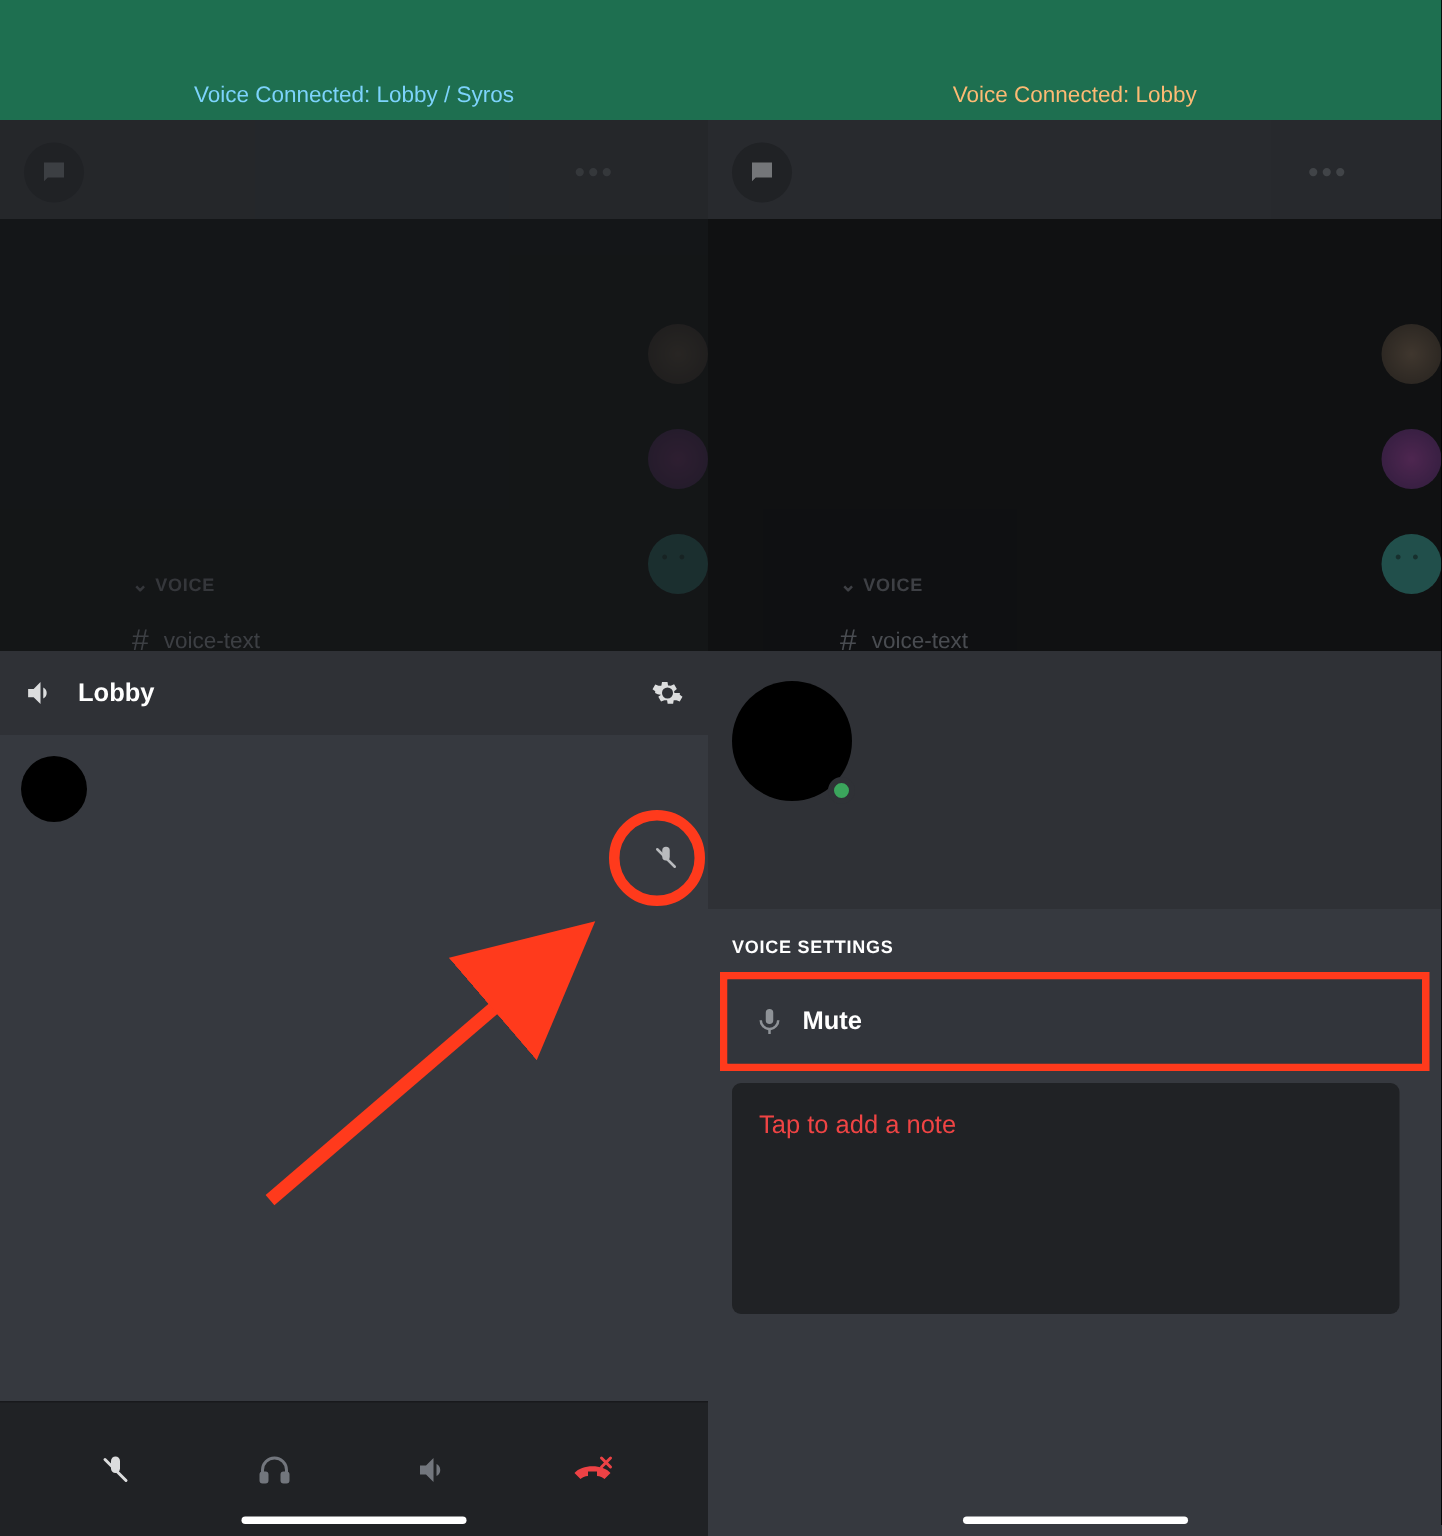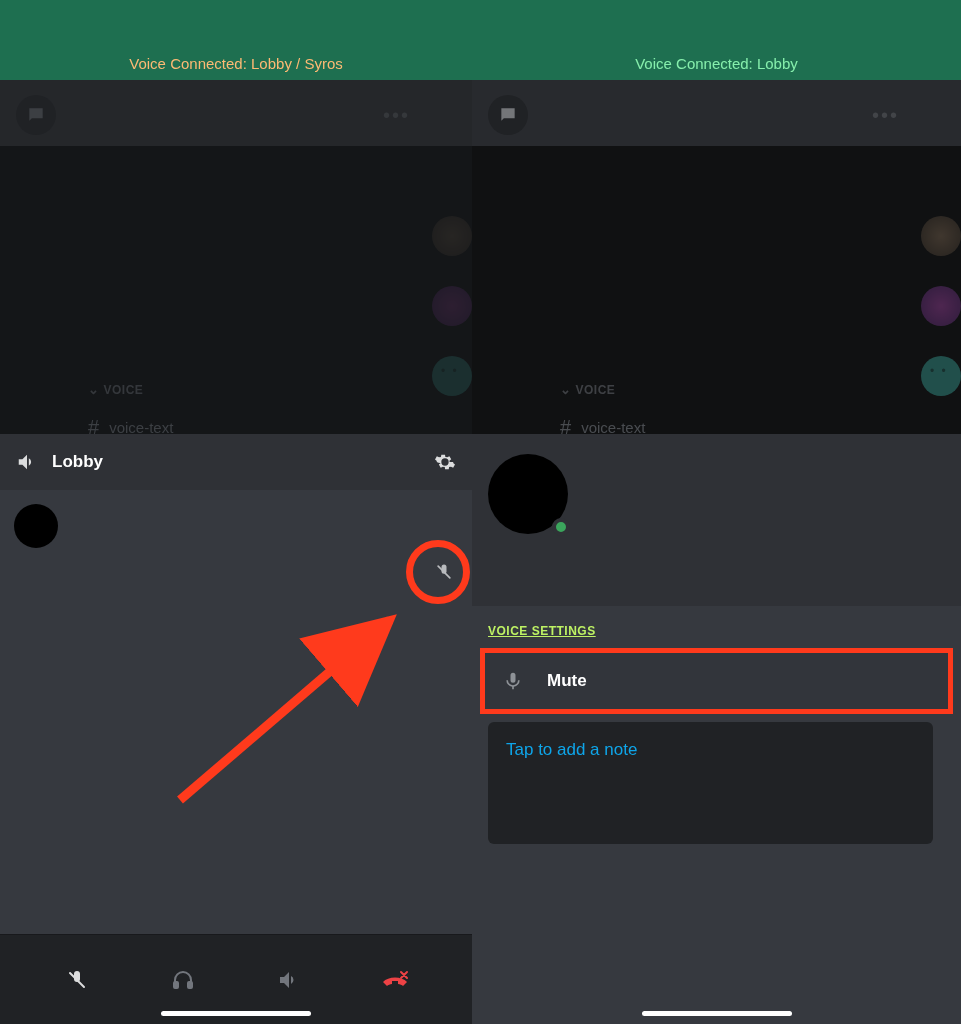--- a/index.html
+++ b/index.html
@@ -26,21 +26,21 @@
     position: absolute;
     top: 0; left: 0; right: 0;
     height: 434px;
     background: #202225;
   }
   .status-banner {
     position: absolute;
     top: 0; left: 0; right: 0;
     height: 80px;
     background: #1e6f50;
-    color: #86efac;
+    color: #fdba74;
     font-size: 15px;
     display: flex;
     align-items: flex-end;
     justify-content: center;
     padding-bottom: 8px;
   }
   .status-banner.dim { color: #3b4f46; }
   .bg-header {
     position: absolute;
     top: 80px; left: 0; right: 0;
@@ -64,21 +64,21 @@
     letter-spacing: 2px;
   }
   .bg-body {
     position: absolute;
     top: 146px; left: 0; right: 0; bottom: 0;
     background: #000000;
     opacity: .5;
   }
   .panel.left .bg-header,
   .panel.left .bg-body { opacity: .35; }
-  .panel.left .status-banner { color: #fdba74; }
+  .panel.left .status-banner { color: #7dd3fc; }
 
   .channel-list {
     position: absolute;
     top: 236px; left: 88px; right: 48px;
     color: #5d5f65;
     font-size: 15px;
   }
   .cat { font-size: 12px; font-weight: 600; color: #5d5f65; letter-spacing: .5px; margin-bottom: 12px; }
   .cat::before { content: "⌄ "; font-size: 13px; }
   .chan { display: flex; align-items: center; height: 36px; gap: 10px; color: #72767d; }
@@ -181,43 +181,42 @@
     position: absolute; top: 20px; left: 16px;
     width: 80px; height: 80px; border-radius: 50%;
     background: #000;
   }
   .profile-status {
     position: absolute; top: 84px; left: 80px;
     width: 18px; height: 18px; border-radius: 50%;
     background: #3ba55c; border: 4px solid #2f3136;
   }
   .section-label {
-    color: #bef264; font-size: 12px; font-weight: 700; letter-spacing: .5px;
+    color: #ffffff; font-size: 12px; font-weight: 700; letter-spacing: .5px;
     padding: 18px 16px 10px 16px;
-    text-decoration: underline;
   }
   .mute-row-wrap {
     margin: 0 8px;
     border: 5px solid #ff3a1c;
   }
   .mute-row {
     background: #32353b;
     height: 56px;
-    display: flex; align-items: center; gap: 24px;
+    display: flex; align-items: center; gap: 12px;
     padding: 0 18px;
   }
   .mute-row .label { color: #fff; font-weight: 600; font-size: 17px; }
   .note-box {
     margin: 8px 28px 0 16px;
     background: #202225;
     border-radius: 6px;
     padding: 18px;
-    color: #0ea5e9;
+    color: #ef4444;
     font-size: 17px;
-    height: 122px;
+    height: 154px;
   }
 
   
   .icon { display: inline-flex; }
 </style>
 </head>
 <body>
 
 <div class="panel left">
 

